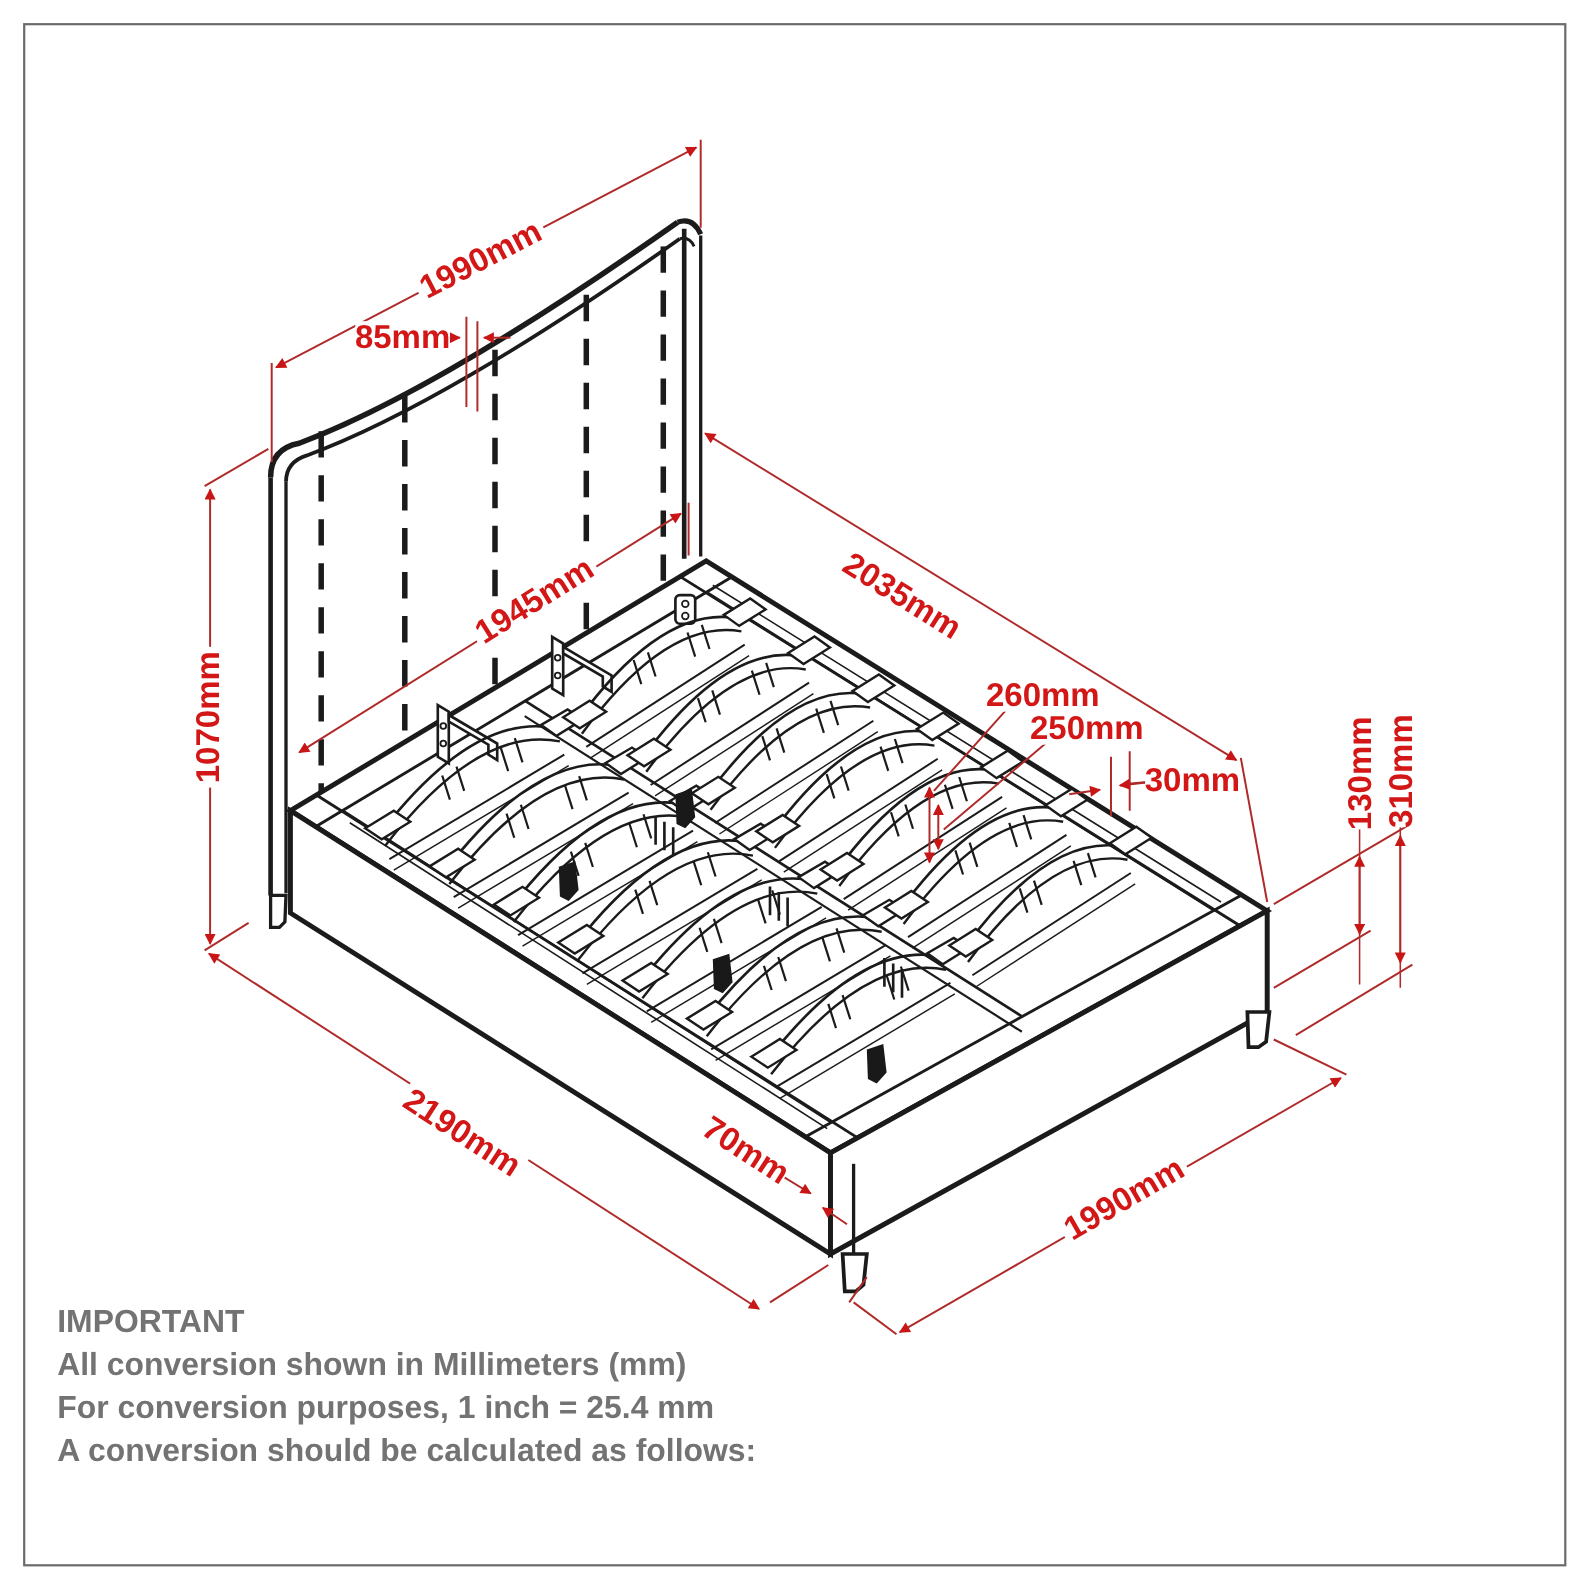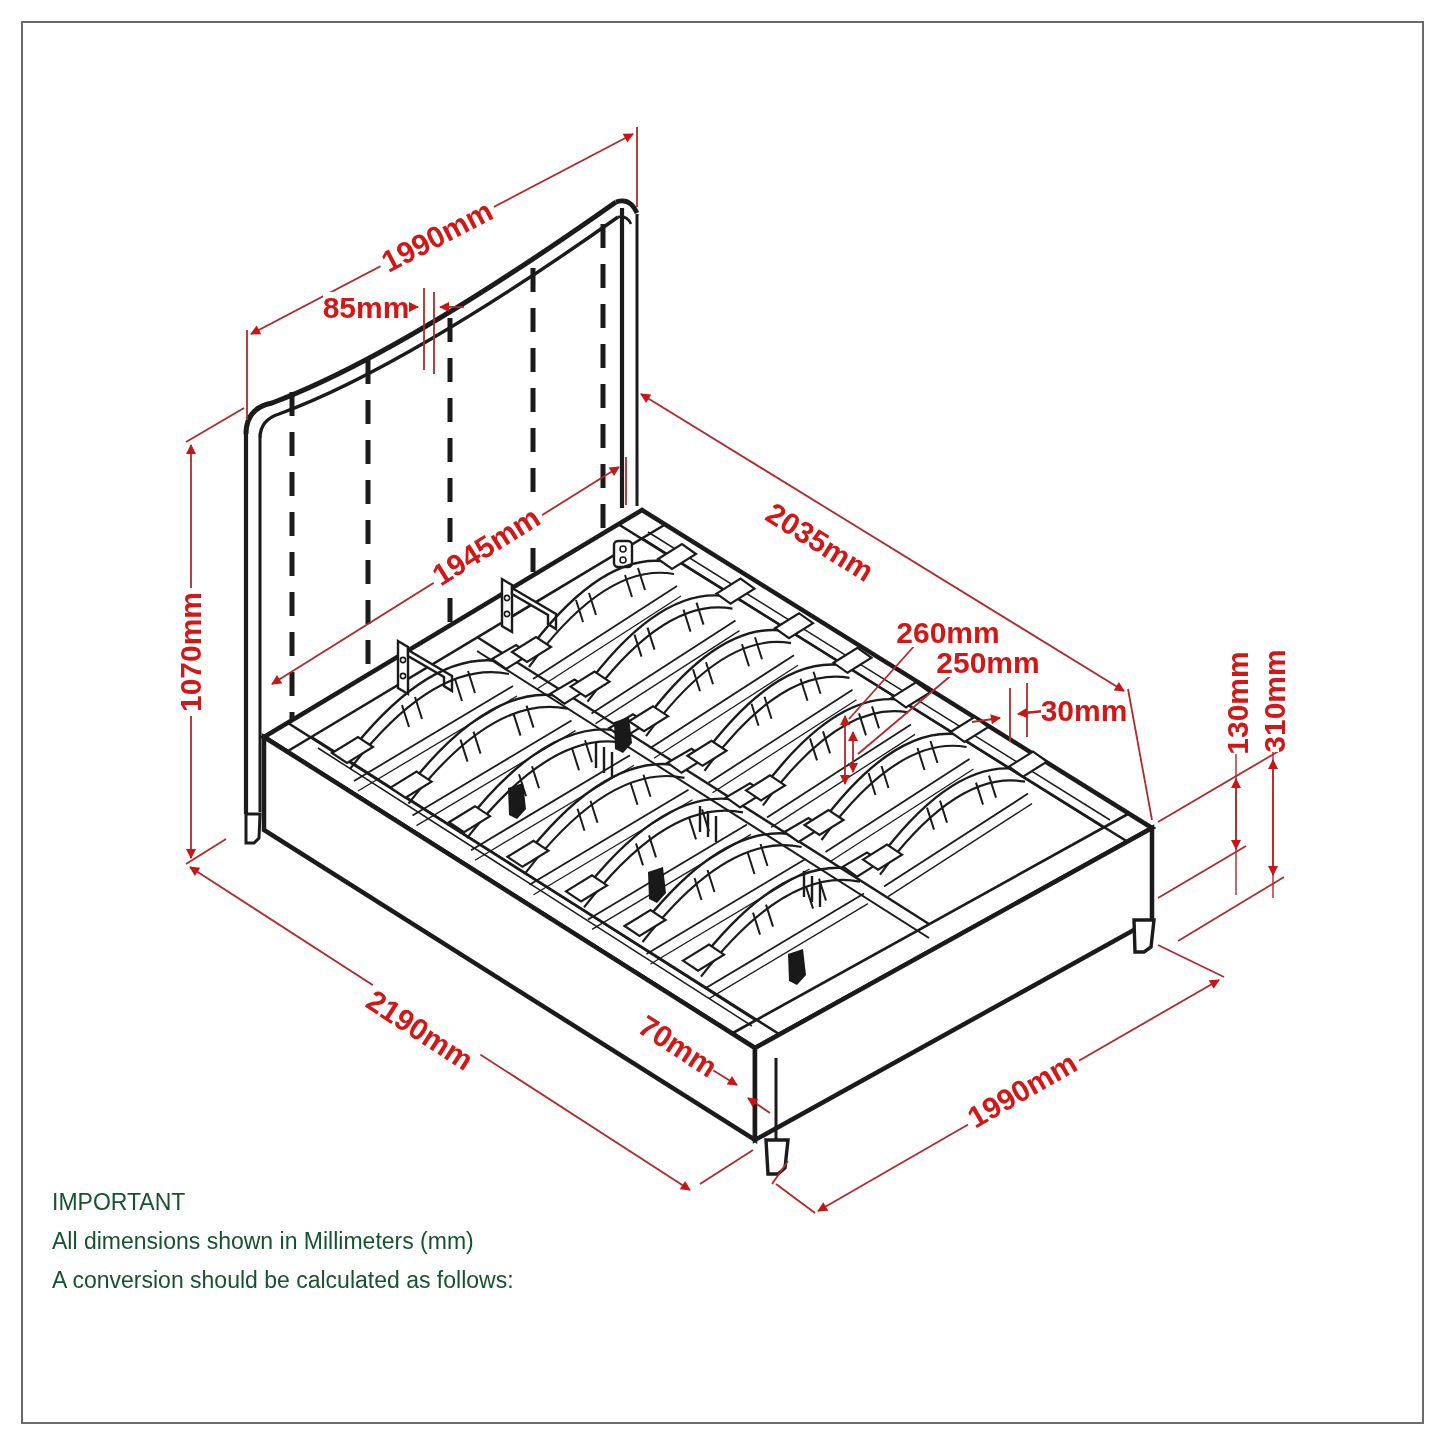--- a/index.html
+++ b/index.html
@@ -1,20 +1,20 @@
 <!DOCTYPE html>
 <html><head>
 <meta charset="utf-8">
 <style>
   html,body{margin:0;padding:0;background:#ffffff;}
   .stage{position:relative;width:1445px;height:1445px;background:#ffffff;overflow:hidden;
          font-family:"Liberation Sans","DejaVu Sans",sans-serif;}
   .stage svg{position:absolute;left:0;top:0;}
-  .notes{position:absolute;left:52px;top:1183px;color:#14532d;font-weight:normal;
-         font-size:23px;line-height:39px;white-space:nowrap;}
+  .notes{position:absolute;left:52px;top:1183px;color:#737373;font-weight:bold;
+         font-size:29px;line-height:39px;white-space:nowrap;}
   .notes div{height:39px;}
   text.dim{font-family:"Liberation Sans","DejaVu Sans",sans-serif;font-weight:bold;
            font-size:30px;fill:#d31717;text-anchor:middle;}
   .blk{stroke:#1b1b1b;fill:none;}
   .fillw{fill:#ffffff;stroke:#1b1b1b;}
   .red{stroke:#b02a2a;stroke-width:1.8;fill:none;}
   .redthin{stroke:#b02a2a;stroke-width:1.4;fill:none;}
 </style>
 </head>
 <body>
@@ -239,16 +239,17 @@
     </g>
     <g transform="translate(1022 1090) rotate(-30)">
       <rect x="-64" y="-16" width="128" height="32" fill="#ffffff"></rect>
       <text class="dim" dominant-baseline="central">1990mm</text>
     </g>
   </g>
 </svg>
 
 <div class="notes">
   <div>IMPORTANT</div>
-  <div>All dimensions shown in Millimeters (mm)</div>
+  <div>All conversion shown in Millimeters (mm)</div>
+  <div>For conversion purposes, 1 inch = 25.4 mm</div>
   <div>A conversion should be calculated as follows:</div>
 </div>
 </div>
 
 </body></html>

